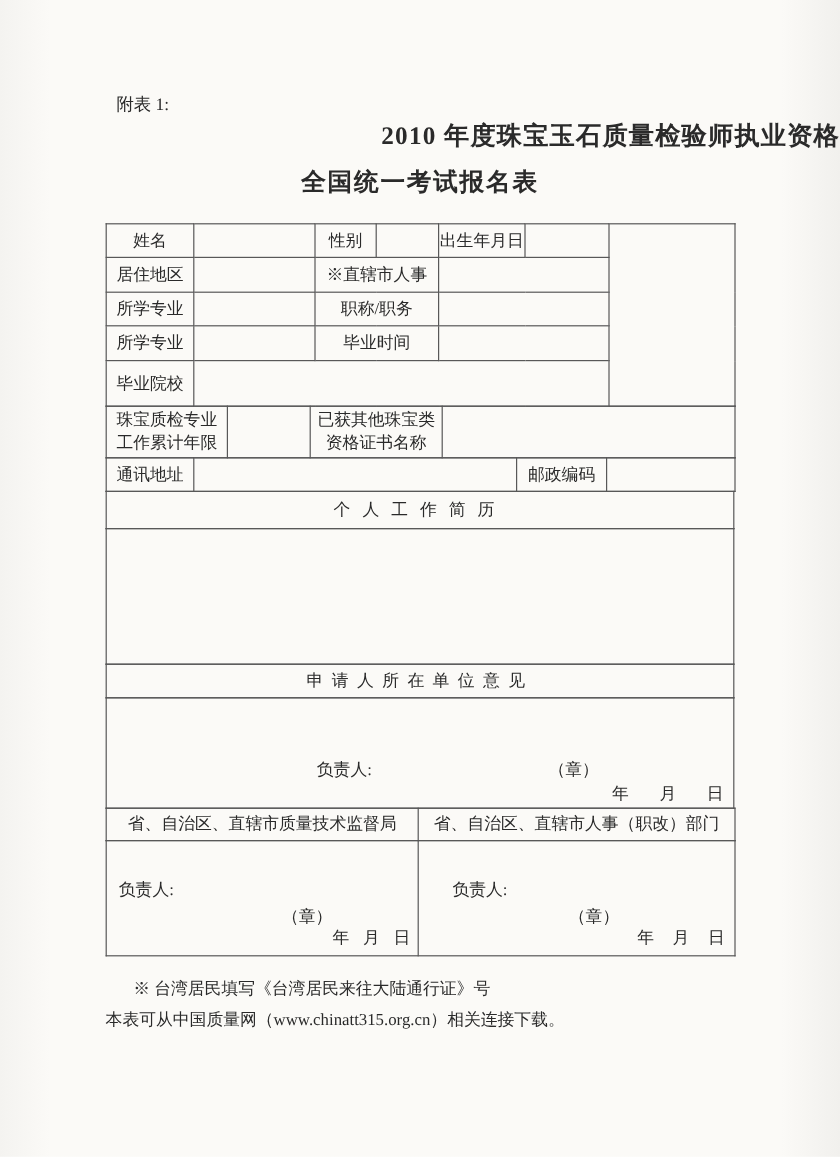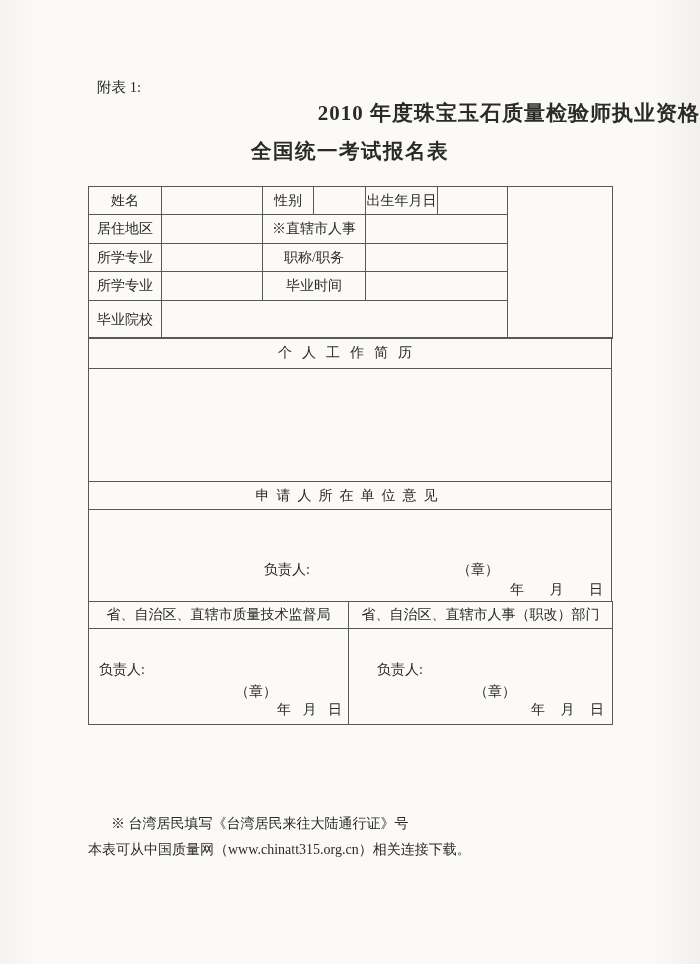--- a/index.html
+++ b/index.html
@@ -87,29 +87,57 @@
         <td colspan="2">毕业时间</td>
         <td colspan="2"></td>
       </tr>
       <tr style="height:38px">
         <td>毕业院校</td>
         <td colspan="5"></td>
       </tr>
     </tbody>
       </table>
 
+    <table class="band">
+      <colgroup>
+        <col style="width:101px">
+          <col style="width:69px">
+          <col style="width:110px">
+          <col style="width:244px">
+      </colgroup>
+      <tbody>
+          <tr style="height:43px">
+        <td class="two-line">
+          <div>珠宝质检专业</div>
+          <div>工作累计年限</div>
+        </td>
+        <td></td>
+        <td class="two-line">
+          <div>已获其他珠宝类</div>
+          <div>资格证书名称</div>
+        </td>
+        <td></td>
+      </tr>
+    </tbody>
+      </table>
 
     <table class="band">
       <colgroup>
         <col style="width:73px">
           <col style="width:269px">
           <col style="width:75px">
           <col style="width:107px">
       </colgroup>
       <tbody>
+      <tr style="height:28px">
+        <td>通讯地址</td>
+        <td></td>
+        <td>邮政编码</td>
+        <td></td>
+      </tr>
     </tbody>
       </table>
 
     <table class="band">
       <tbody>
           <tr style="height:31px">
         <td class="sec-head sp6">个人工作简历</td>
       </tr>
     </tbody>
       </table>

